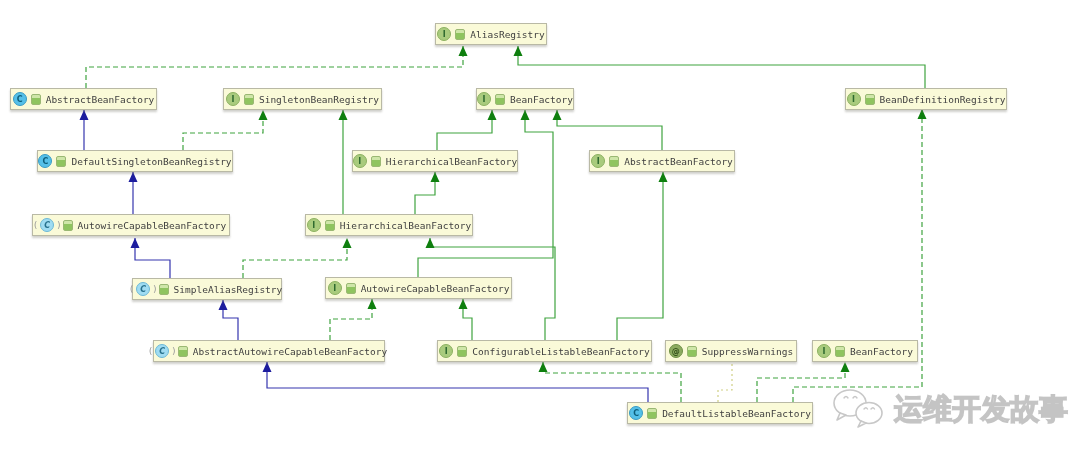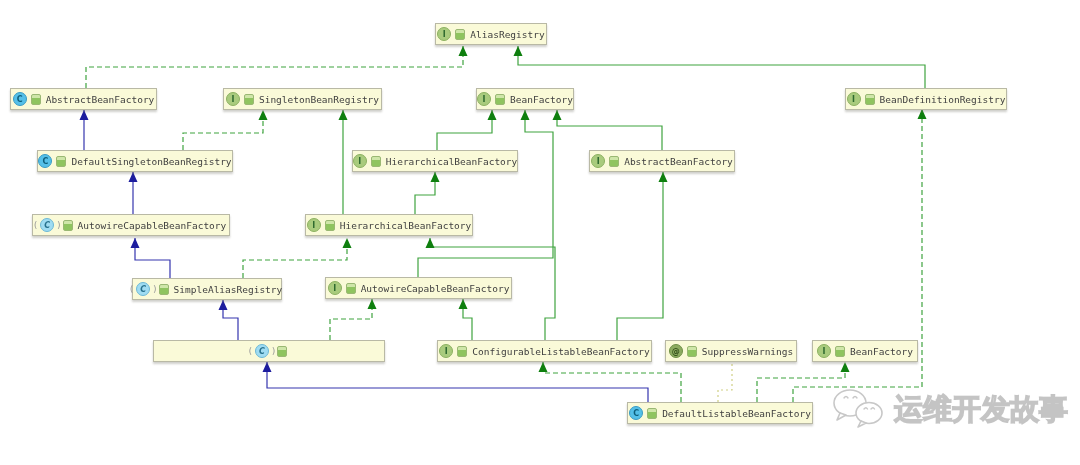--- a/index.html
+++ b/index.html
@@ -146,20 +146,21 @@
       <div class="node" style="left: 325px; top: 277px; width: 187px;">
         <span class="type-icon interface">I</span>
         <span class="mod-icon"></span>
         <span class="lbl">AutowireCapableBeanFactory</span>
       </div>
       <div class="node" style="left: 153px; top: 340px; width: 232px;">
         <span class="paren">(</span>
         <span class="type-icon abstract-class">C</span>
         <span class="paren">)</span>
         <span class="mod-icon"></span>
+        <span class="lbl">AbstractAutowireCapableBeanFactory</span>
       </div>
       <div class="node" style="left: 437px; top: 340px; width: 215px;">
         <span class="type-icon interface">I</span>
         <span class="mod-icon"></span>
         <span class="lbl">ConfigurableListableBeanFactory</span>
       </div>
       <div class="node" style="left: 665px; top: 340px; width: 132px;">
         <span class="type-icon annotation">@</span>
         <span class="mod-icon"></span>
         <span class="lbl">SuppressWarnings</span>

